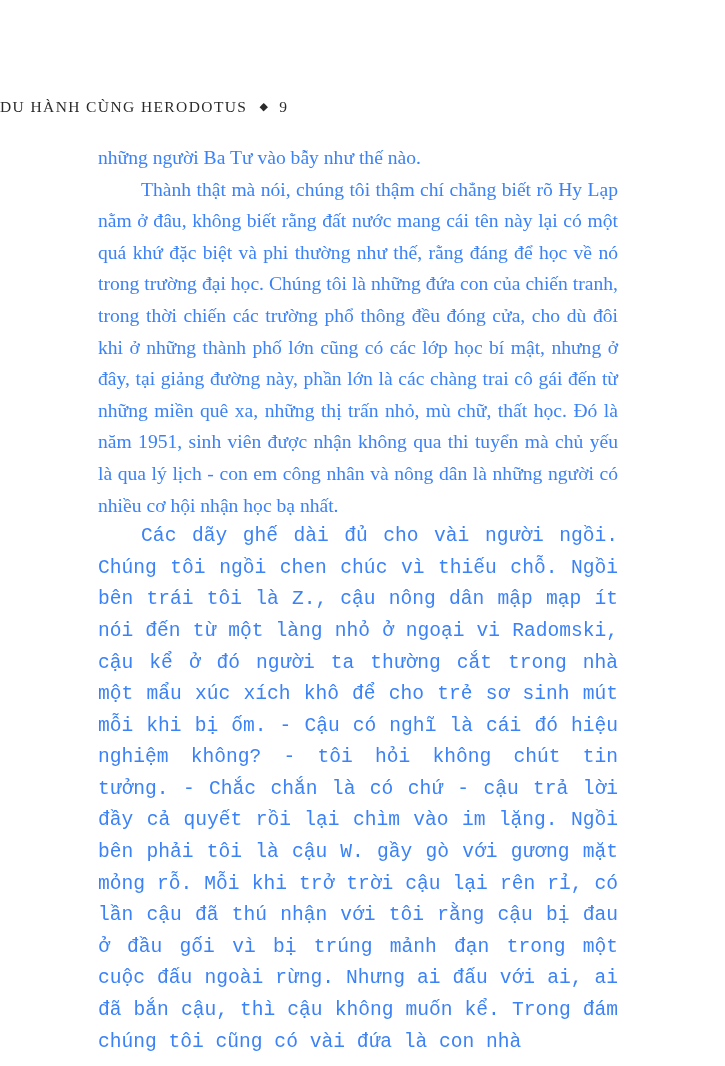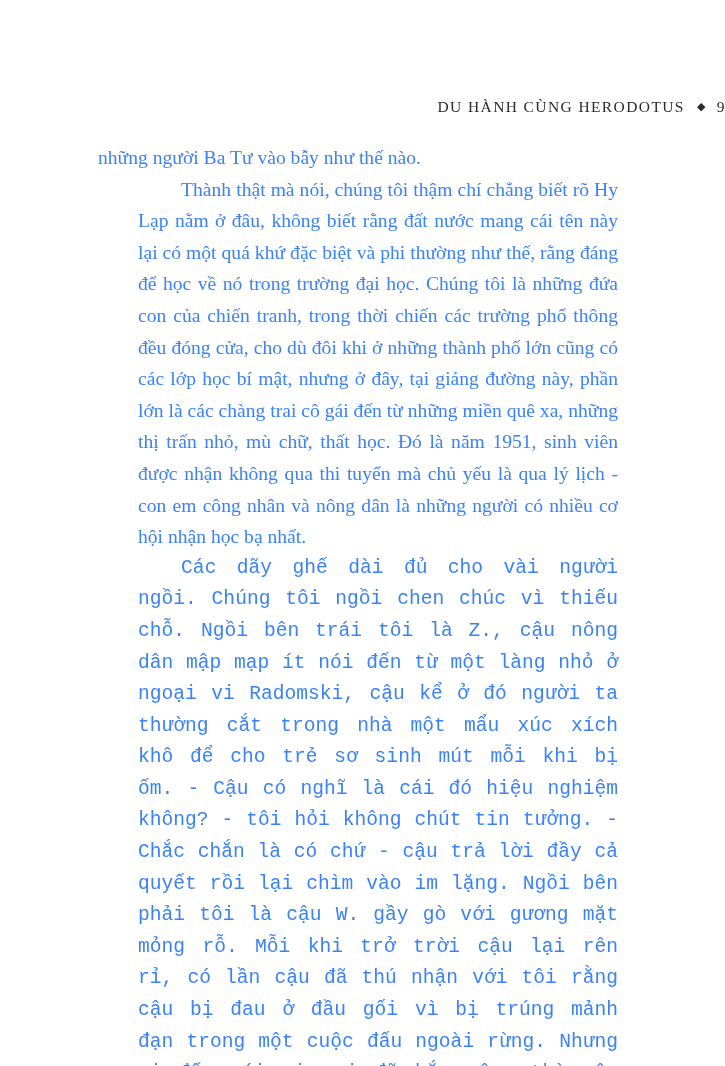--- a/index.html
+++ b/index.html
@@ -18,21 +18,21 @@
     position: relative;
     width: 725px;
     height: 1066px;
     box-sizing: border-box;
   }
   .running-head {
     position: absolute;
     top: 98px;
     left: 0;
     width: 725px;
-    text-align: right;
+    text-align: left;
     font-family: "Liberation Serif", serif;
     font-size: 15.5px;
     letter-spacing: 1.4px;
     color: #2a2a2a;
     white-space: nowrap;
   }
   .running-head .title-text {
     display: inline;
   }
   .running-head .sep {
@@ -57,21 +57,20 @@
     text-justify: inter-word;
     color: #3b82f6;
     hyphens: none;
   }
   .body-text p {
     margin: 0;
     text-indent: 0;
   }
   .body-text p.indent {
     text-indent: 2.2em;
-    margin-left: 40px;
   }
   .body-text p:last-child {
     text-align: justify;
     font-family: Liberation Mono, monospace;
   }
 </style>
 </head>
 <body>
 
 <div class="page">

